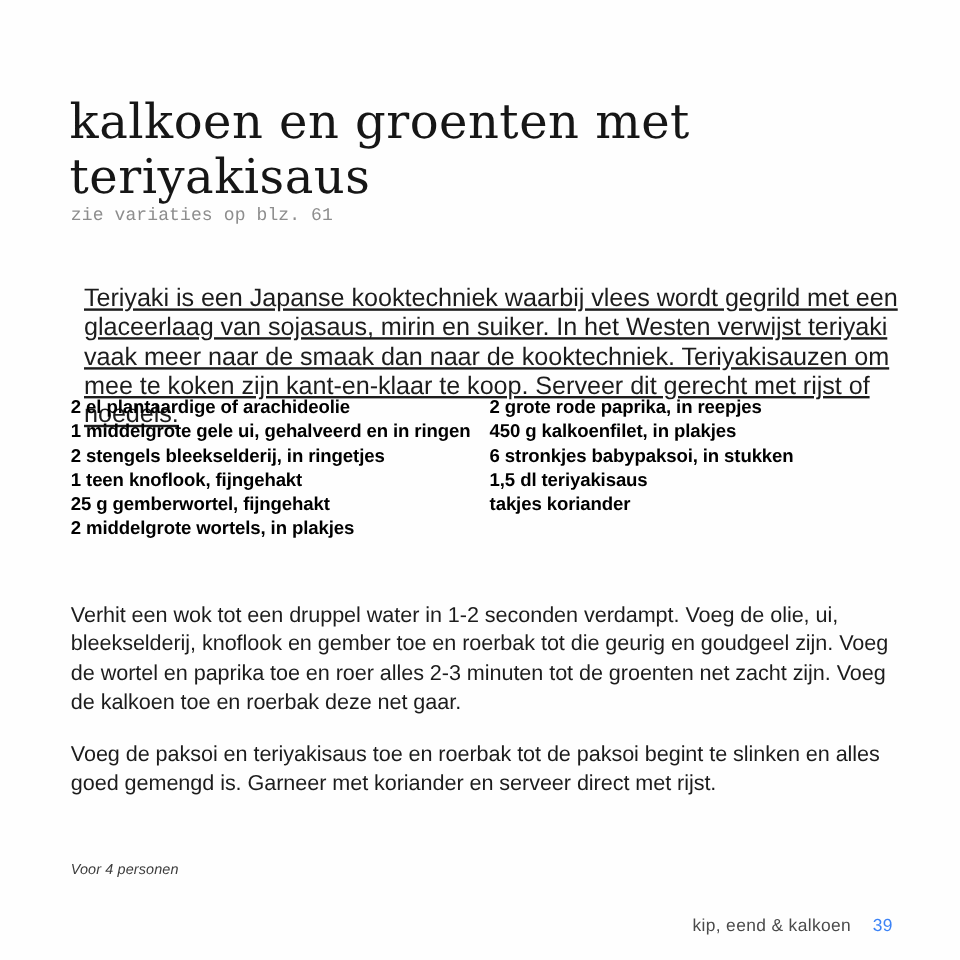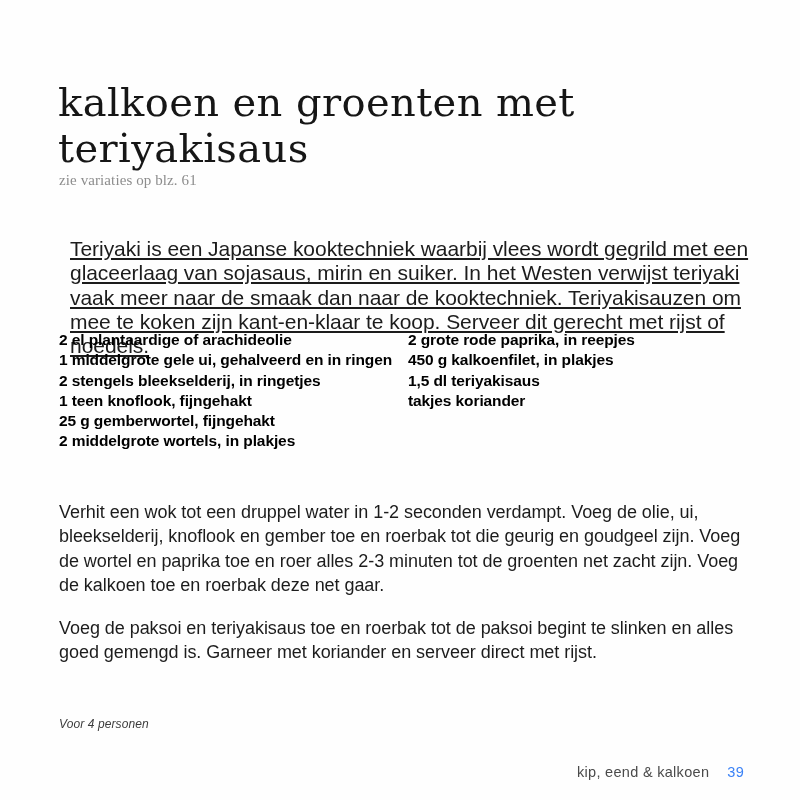--- a/index.html
+++ b/index.html
@@ -36,21 +36,21 @@
     letter-spacing: 0.4px;
     color: #161616;
     white-space: pre-line;
   }
 
   
   .see-variations {
     position: absolute;
     left: 59px;
     top: 170px;
-    font-family: Liberation Serif, serif;
+    font-family: Liberation Mono, monospace;
     font-size: 15px;
     line-height: 20px;
     color: #8d8d8d;
     letter-spacing: 0.1px;
   }
 
   
   .intro {
     position: absolute;
     left: 70px;
@@ -148,20 +148,21 @@
       <div class="ing-item">2 el plantaardige of arachideolie</div>
       <div class="ing-item">1 middelgrote gele ui, gehalveerd en in ringen</div>
       <div class="ing-item">2 stengels bleekselderij, in ringetjes</div>
       <div class="ing-item">1 teen knoflook, fijngehakt</div>
       <div class="ing-item">25 g gemberwortel, fijngehakt</div>
       <div class="ing-item">2 middelgrote wortels, in plakjes</div>
     </div>
     <div class="ing-col right">
       <div class="ing-item">2 grote rode paprika, in reepjes</div>
       <div class="ing-item">450 g kalkoenfilet, in plakjes</div>
+      <div class="ing-item">6 stronkjes babypaksoi, in stukken</div>
       <div class="ing-item">1,5 dl teriyakisaus</div>
       <div class="ing-item">takjes koriander</div>
     </div>
   </div>
 
   <p class="method p1">Verhit een wok tot een druppel water in 1-2 seconden verdampt. Voeg de olie, ui, bleekselderij, knoflook en gember toe en roerbak tot die geurig en goudgeel zijn. Voeg de wortel en paprika toe en roer alles 2-3 minuten tot de groenten net zacht zijn. Voeg de kalkoen toe en roerbak deze net gaar.</p>
 
   <p class="method p2">Voeg de paksoi en teriyakisaus toe en roerbak tot de paksoi begint te slinken en alles goed gemengd is. Garneer met koriander en serveer direct met rijst.</p>
 
   <div class="serves">Voor 4 personen</div>

